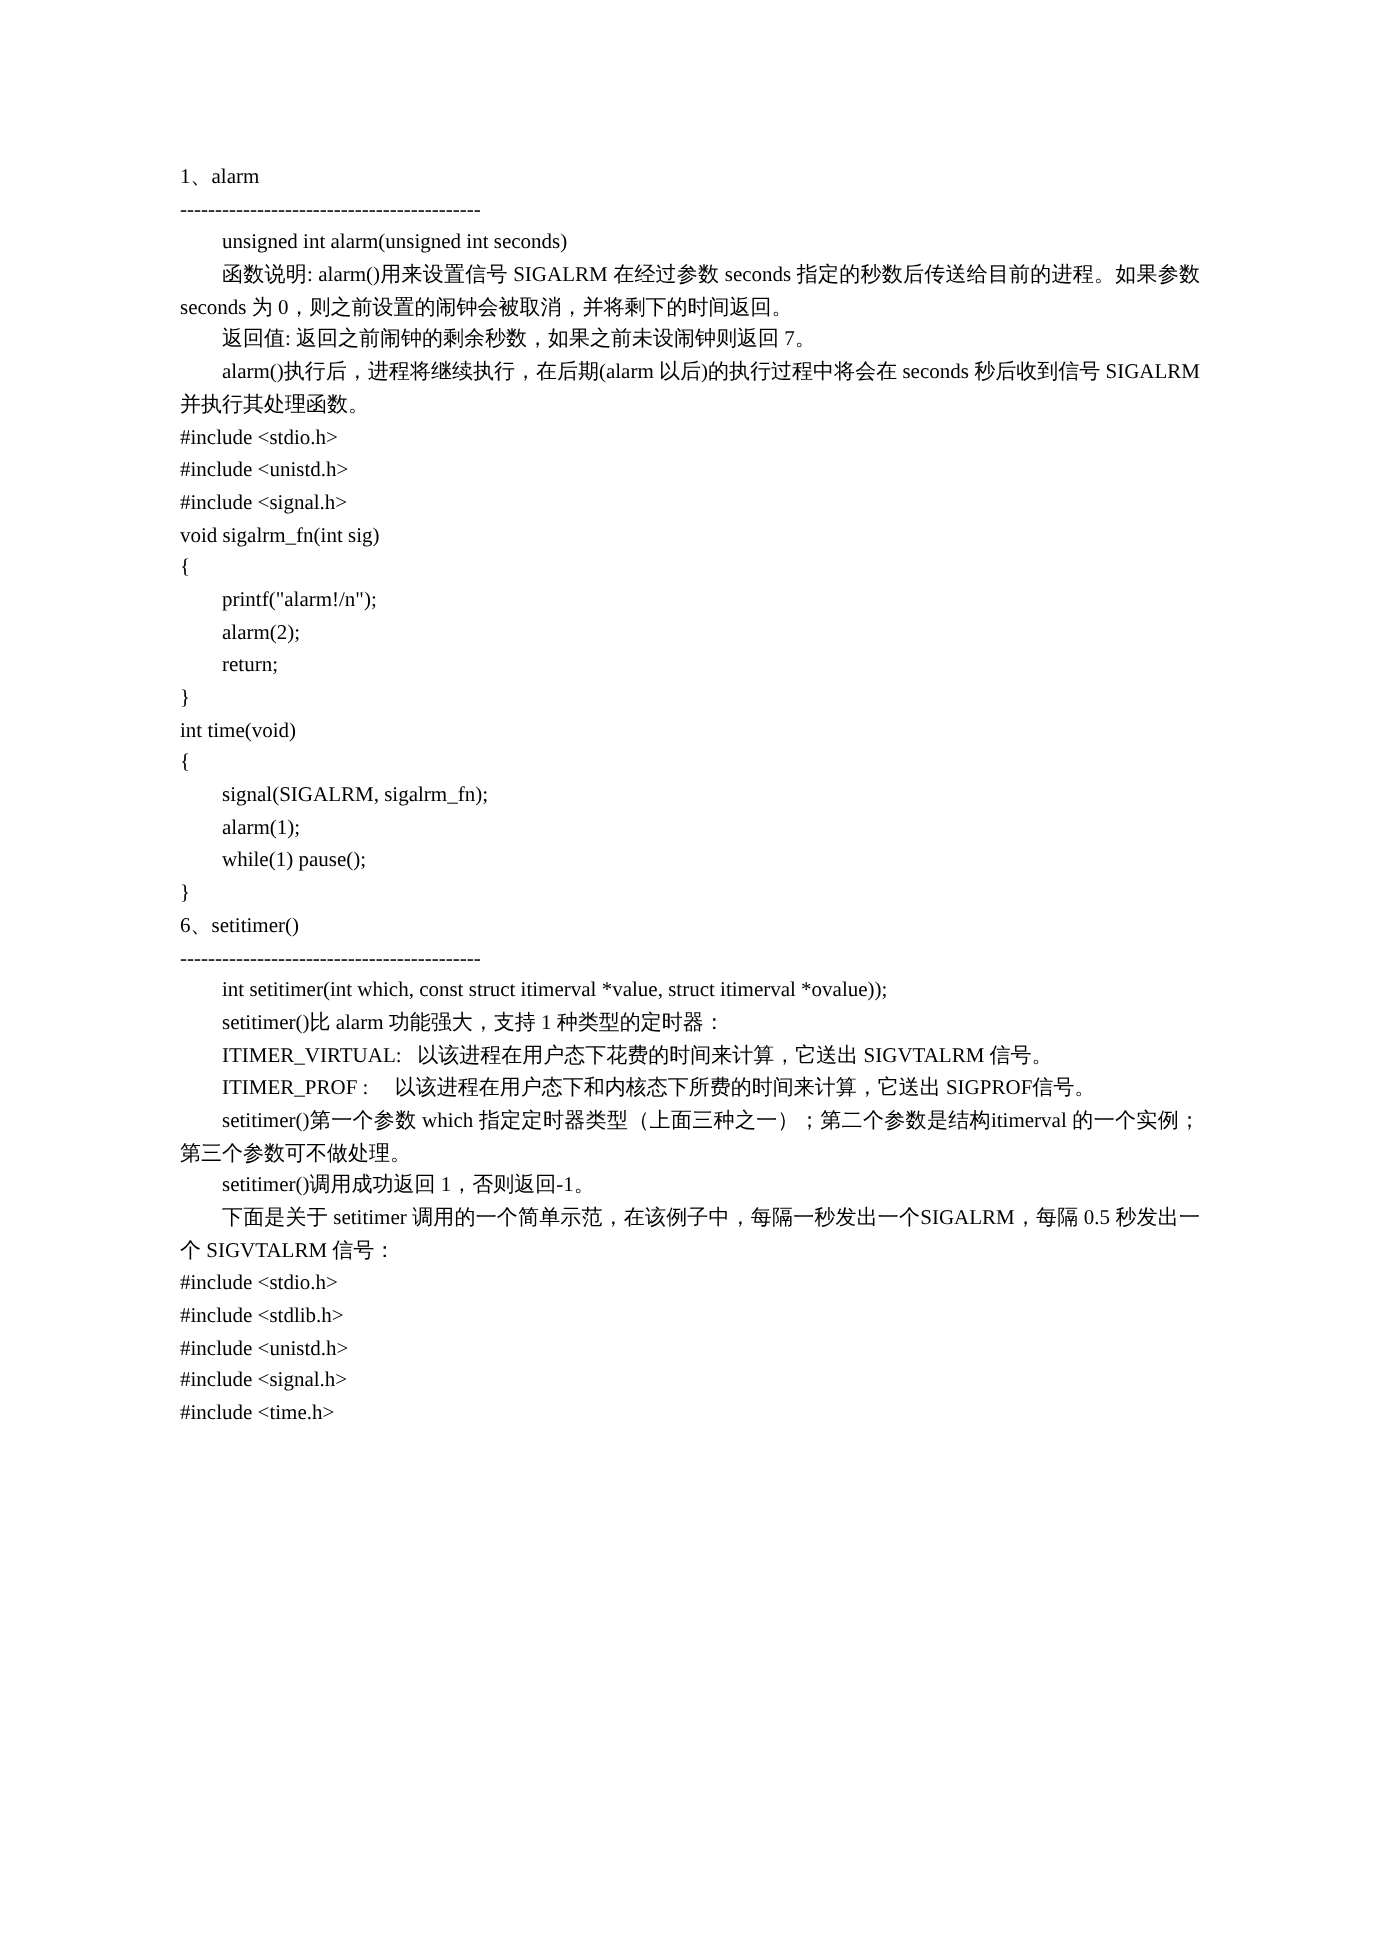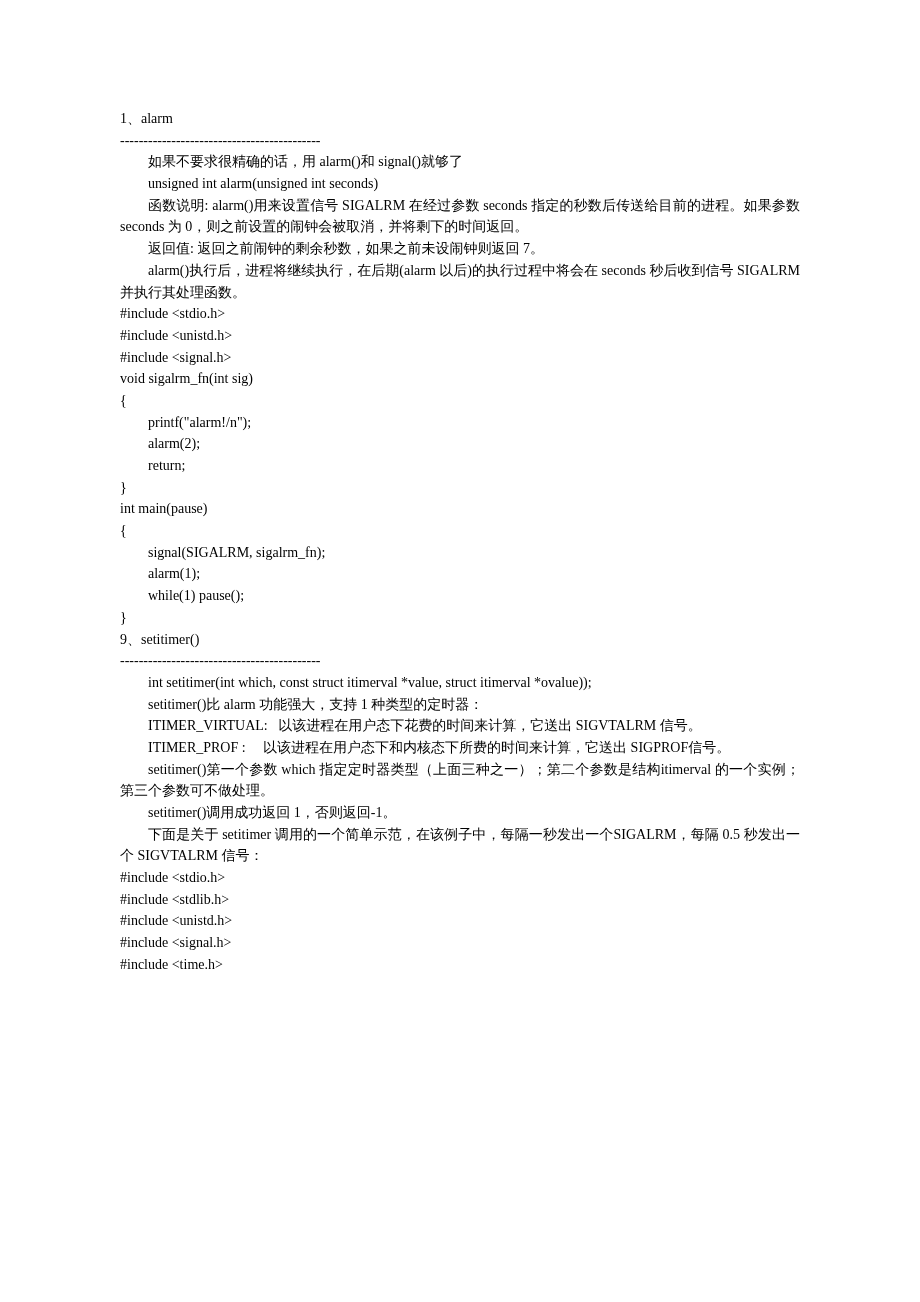--- a/index.html
+++ b/index.html
@@ -28,41 +28,40 @@
   .noindent {
     text-indent: 0;
   }
 </style>
 </head>
 <body>
 
 <div class="page" id="page-root">
 <div class="line noindent">1、alarm</div>
     <div class="line noindent">-------------------------------------------</div>
-    <div class="line indent">如果不要求很精确的话，用 alarm()和 signal()就够了</div>
     <div class="line indent">unsigned int alarm(unsigned int seconds)</div>
     <div class="line indent">函数说明: alarm()用来设置信号 SIGALRM 在经过参数 seconds 指定的秒数后传送给目前的进程。如果参数 seconds 为 0，则之前设置的闹钟会被取消，并将剩下的时间返回。</div>
     <div class="line indent">返回值: 返回之前闹钟的剩余秒数，如果之前未设闹钟则返回 7。</div>
     <div class="line indent">alarm()执行后，进程将继续执行，在后期(alarm 以后)的执行过程中将会在 seconds 秒后收到信号 SIGALRM 并执行其处理函数。</div>
     <div class="line noindent">#include &lt;stdio.h&gt;</div>
     <div class="line noindent">#include &lt;unistd.h&gt;</div>
     <div class="line noindent">#include &lt;signal.h&gt;</div>
     <div class="line noindent">void sigalrm_fn(int sig)</div>
     <div class="line noindent">{</div>
     <div class="line indent">printf("alarm!/n");</div>
     <div class="line indent">alarm(2);</div>
     <div class="line indent">return;</div>
     <div class="line noindent">}</div>
-    <div class="line noindent">int main(pause)</div>
+    <div class="line noindent">int time(void)</div>
     <div class="line noindent">{</div>
     <div class="line indent">signal(SIGALRM, sigalrm_fn);</div>
     <div class="line indent">alarm(1);</div>
     <div class="line indent">while(1) pause();</div>
     <div class="line noindent">}</div>
-    <div class="line noindent">9、setitimer()</div>
+    <div class="line noindent">6、setitimer()</div>
     <div class="line noindent">-------------------------------------------</div>
     <div class="line indent">int setitimer(int which, const struct itimerval *value, struct itimerval *ovalue));</div>
     <div class="line indent">setitimer()比 alarm 功能强大，支持 1 种类型的定时器：</div>
     <div class="line indent">ITIMER_VIRTUAL:   以该进程在用户态下花费的时间来计算，它送出 SIGVTALRM 信号。</div>
     <div class="line indent">ITIMER_PROF :     以该进程在用户态下和内核态下所费的时间来计算，它送出 SIGPROF信号。</div>
     <div class="line indent">setitimer()第一个参数 which 指定定时器类型（上面三种之一）；第二个参数是结构itimerval 的一个实例；第三个参数可不做处理。</div>
     <div class="line indent">setitimer()调用成功返回 1，否则返回-1。</div>
     <div class="line noindent"></div>
     <div class="line indent">下面是关于 setitimer 调用的一个简单示范，在该例子中，每隔一秒发出一个SIGALRM，每隔 0.5 秒发出一个 SIGVTALRM 信号：</div>
     <div class="line noindent">#include &lt;stdio.h&gt;</div>

